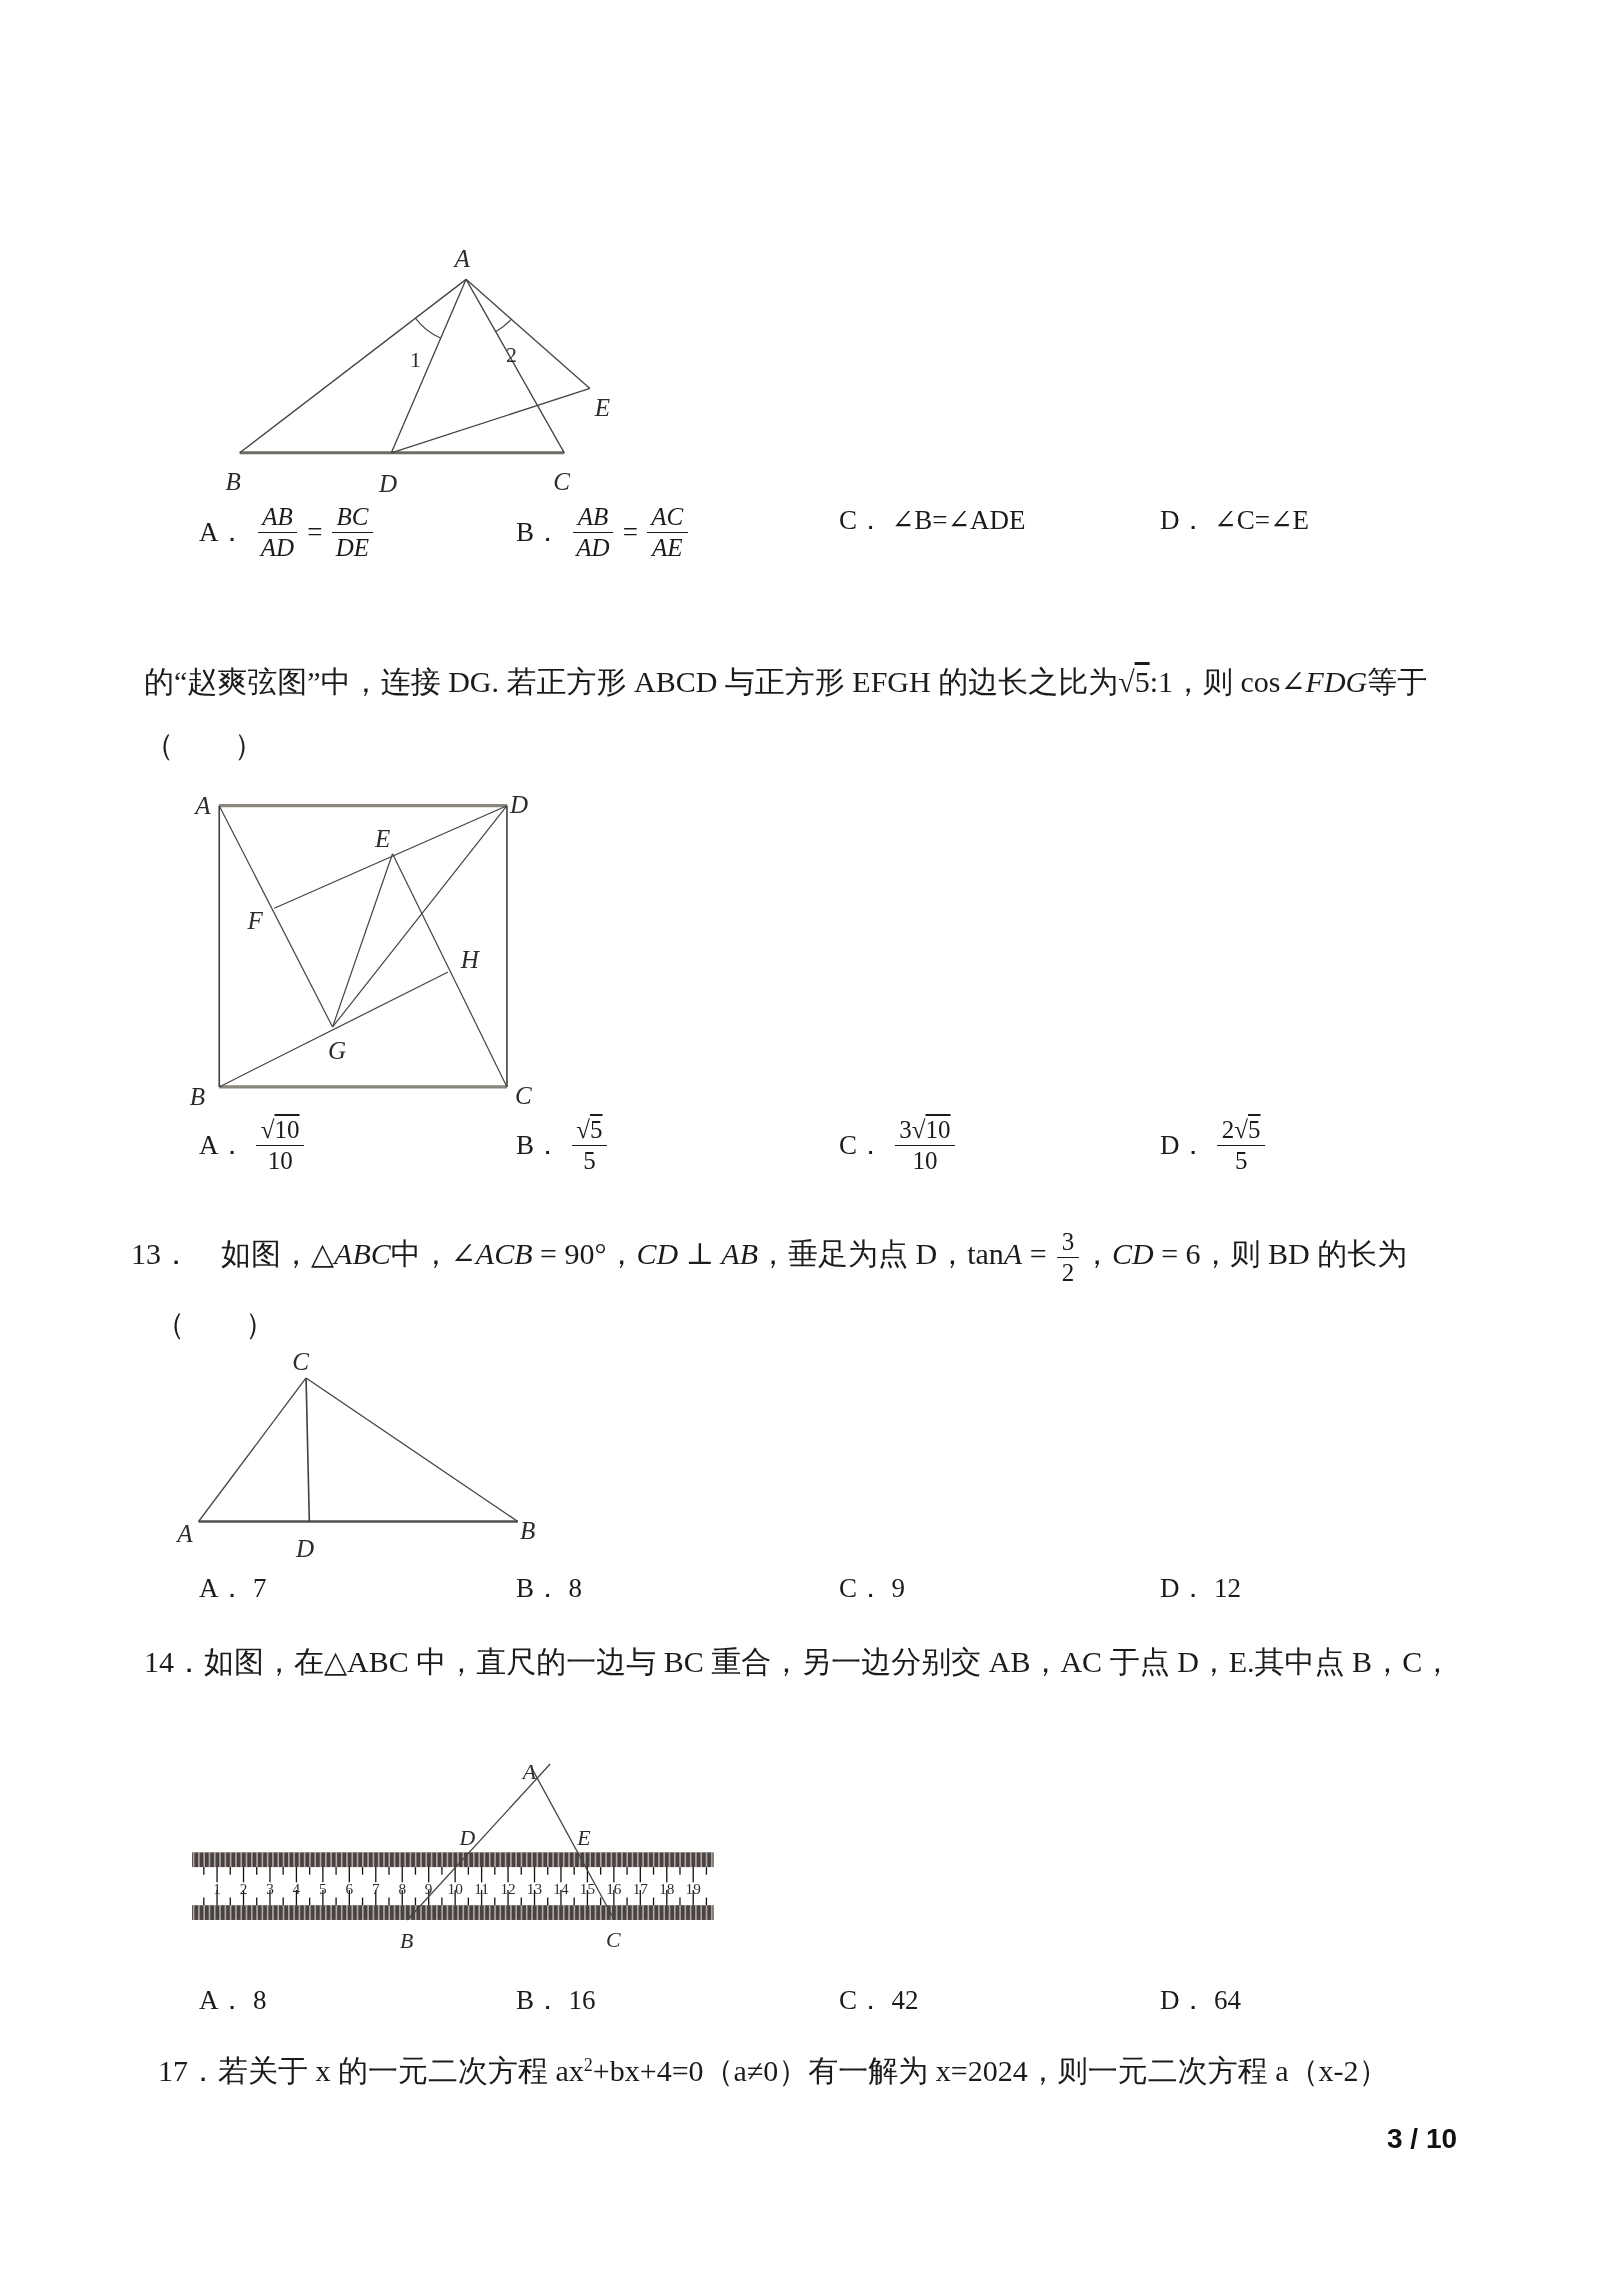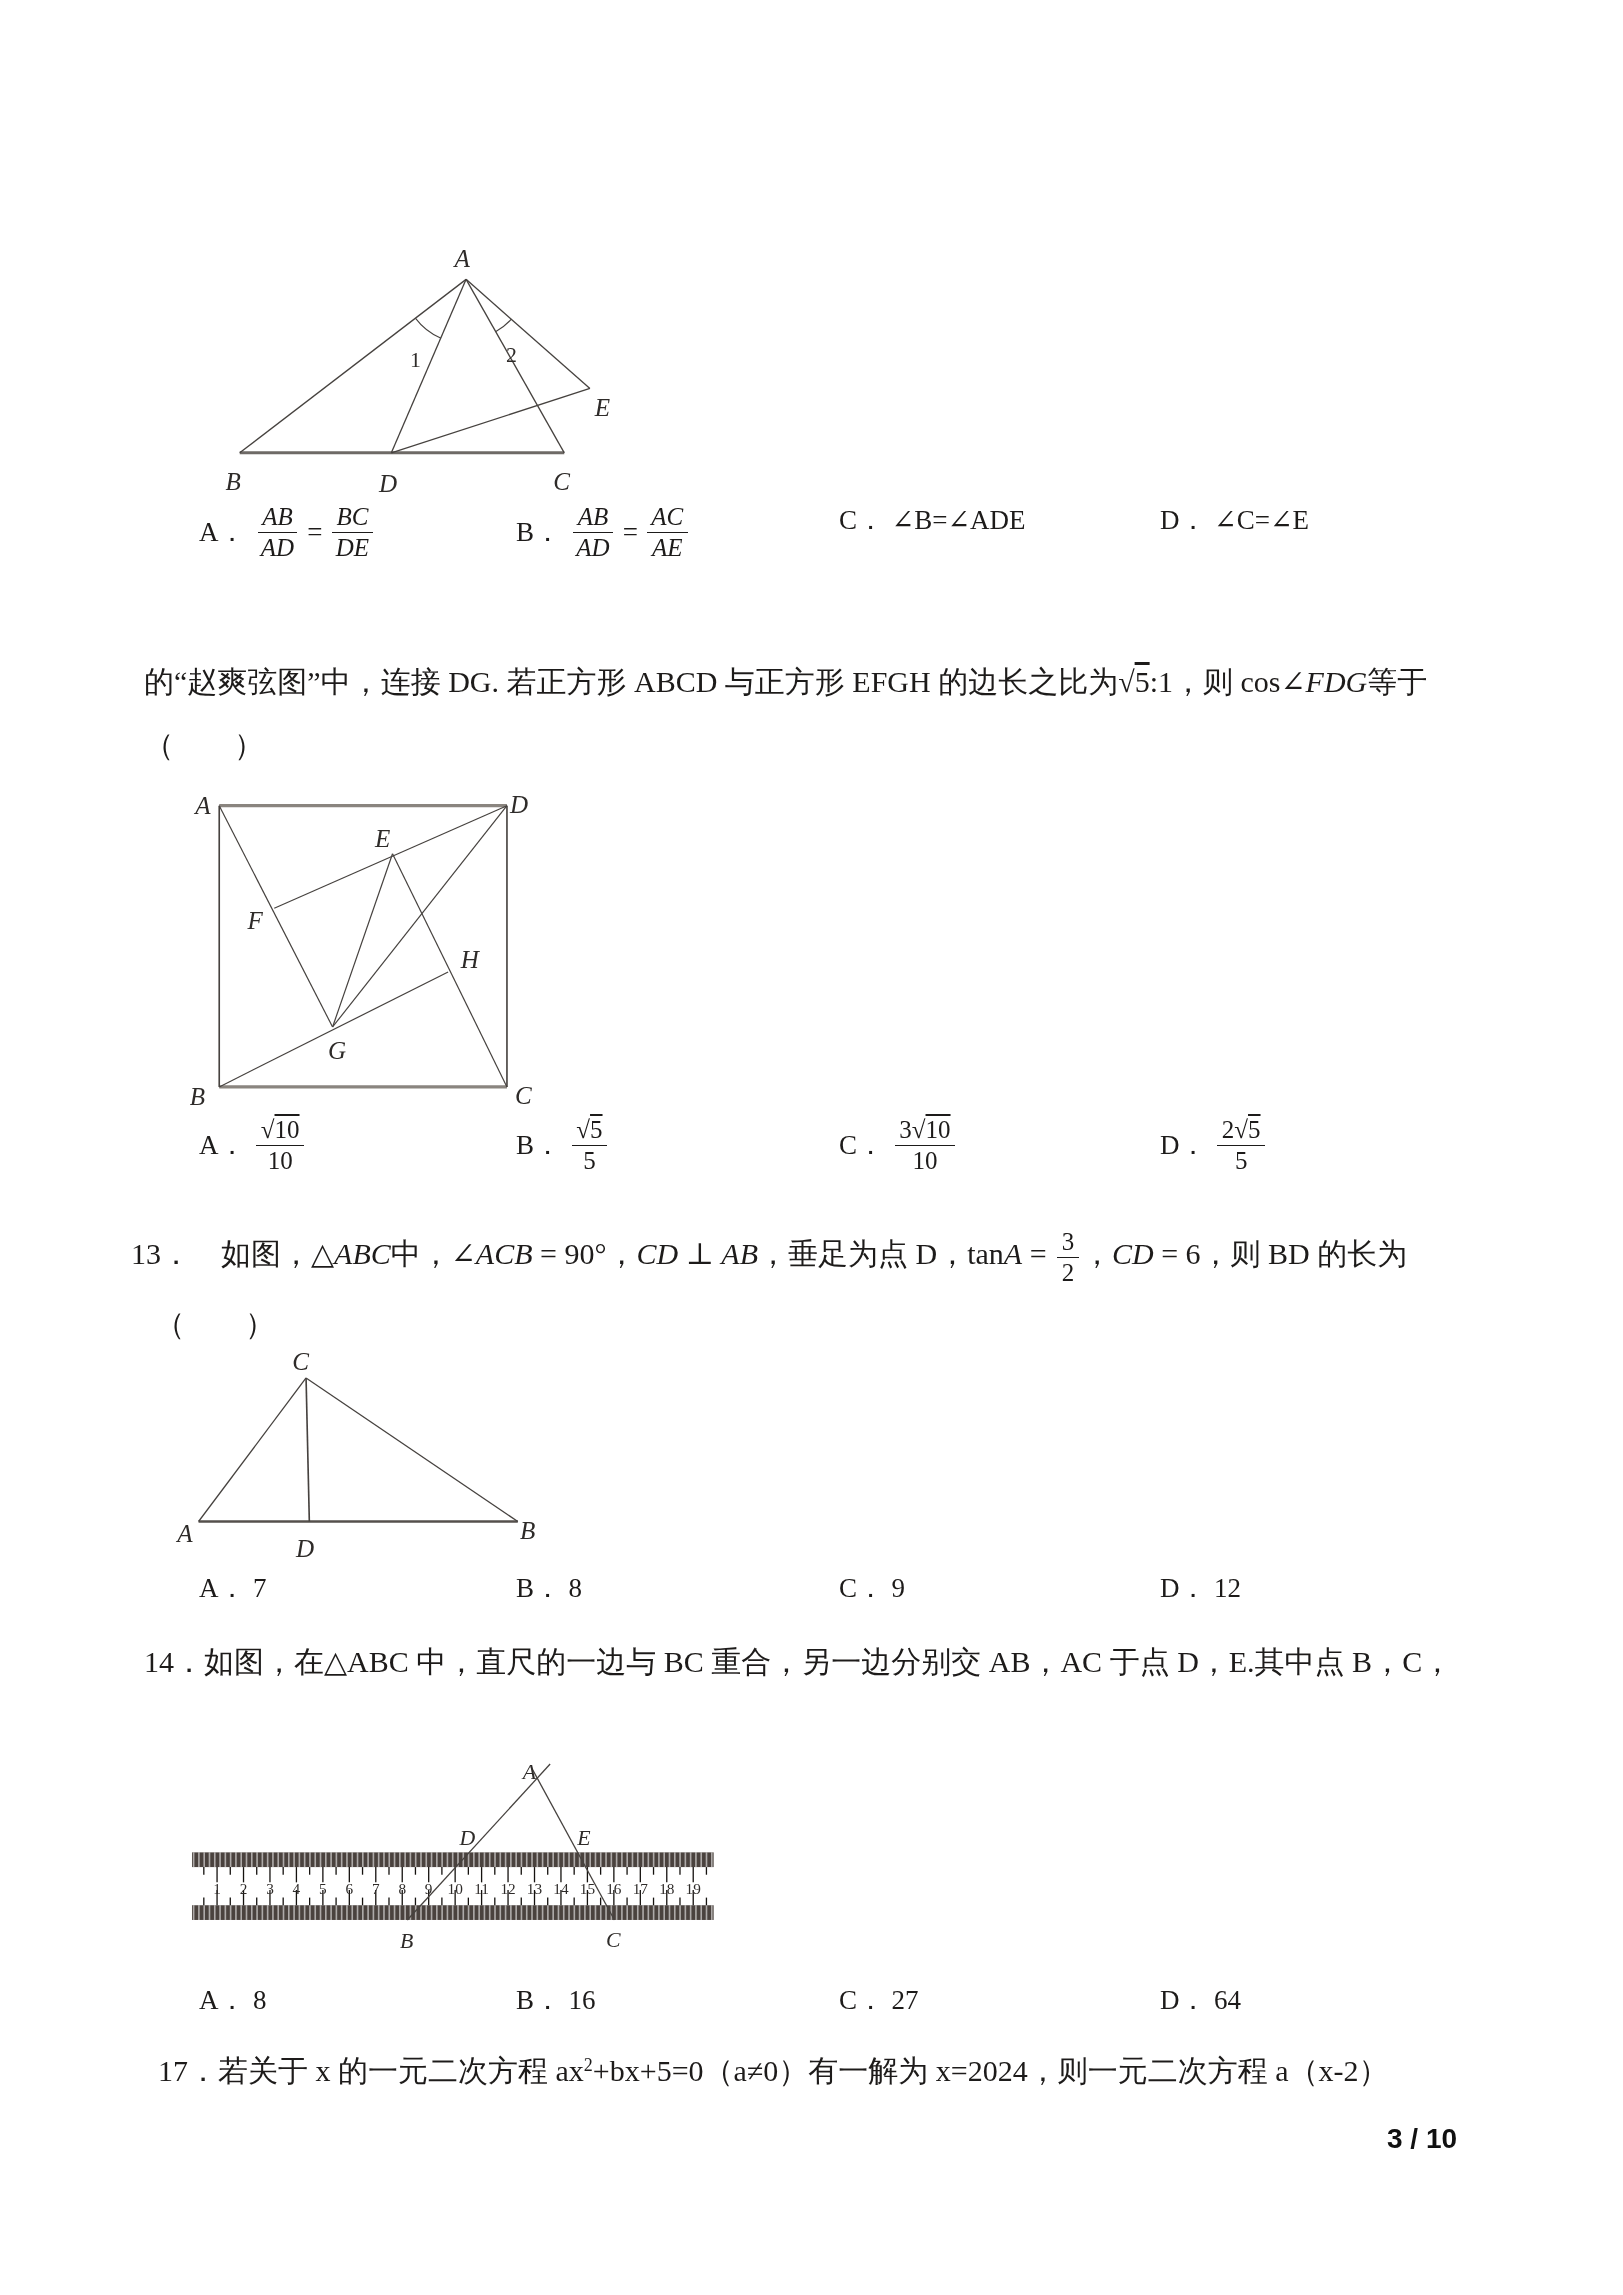--- a/index.html
+++ b/index.html
@@ -519,26 +519,26 @@
       <div class="opt o1">
         <span class="olabel">A．</span>
         <span>8</span>
       </div>
       <div class="opt o2">
         <span class="olabel">B．</span>
         <span>16</span>
       </div>
       <div class="opt o3">
         <span class="olabel">C．</span>
-        <span>27</span>
+        <span>42</span>
       </div>
       <div class="opt o4">
         <span class="olabel">D．</span>
         <span>64</span>
       </div>
     </div>
 
-  <div class="t" style="left:158px;top:2046px"><span>17．若关于 x 的一元二次方程 ax</span><span class="sp">2</span><span>+bx+5=0（a≠0）有一解为 x=2024，则一元二次方程 a（x-2）</span></div>
+  <div class="t" style="left:158px;top:2046px"><span>17．若关于 x 的一元二次方程 ax</span><span class="sp">2</span><span>+bx+4=0（a≠0）有一解为 x=2024，则一元二次方程 a（x-2）</span></div>
 
   <div class="footer">3 / 10</div>
 
 </div>
 
 
 </body></html>

